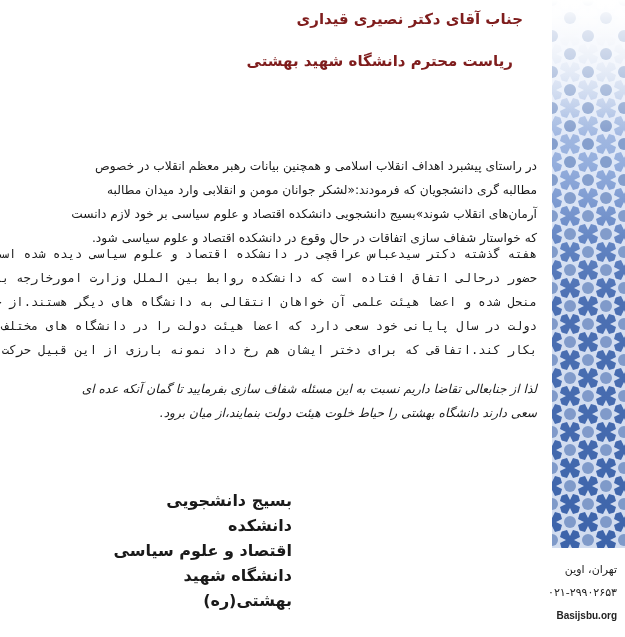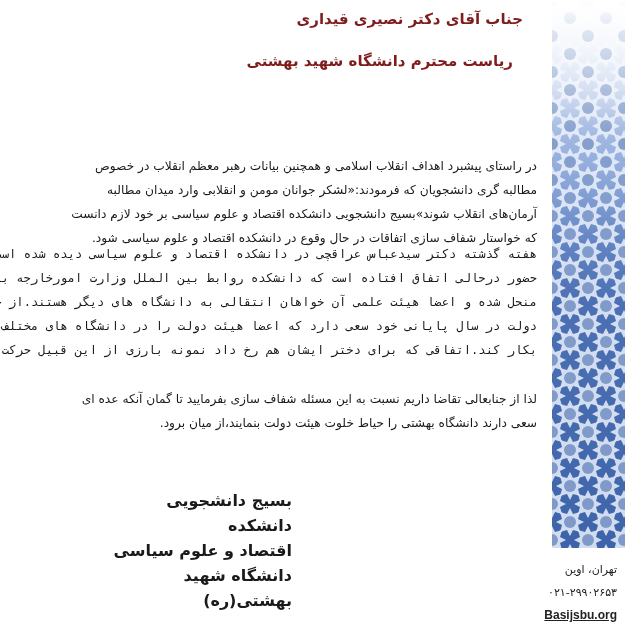--- a/index.html
+++ b/index.html
@@ -15,40 +15,40 @@
     color: #7f1d1d; white-space: nowrap;
   }
   #addr1 { top: 10px; right: 102px; }
   #addr2 { top: 52px; right: 112px; }
   .body-text {
     position: absolute; right: 88px; width: 440px;
     font-size: 12.2px; line-height: 24px; text-align: justify;
   }
   #p1 { top: 134px; margin-top: 20px; }
   #p2 { top: 243px; font-family: Liberation Mono, monospace; }
-  #p3 { top: 387px; }
+  #p3 { top: 377px; font-style: italic; }
   .line { display: block; white-space: nowrap; text-align: right; }
   .signature {
     position: absolute; left: 112px; top: 488px;
     font-weight: bold; font-size: 16px; line-height: 25px; text-align: right;
     width: 180px;
   }
   .pattern {
     position: absolute; left: 552px; top: 0; width: 73px; height: 548px;
     background:
       linear-gradient(to bottom, rgba(255,255,255,1) 0%, rgba(255,255,255,0.85) 4%, rgba(255,255,255,0.25) 22%, rgba(255,255,255,0) 45%),
       linear-gradient(to bottom, #a8bde3 0%, #7f9ed6 30%, #4c70b3 55%, #3d64aa 100%);
     overflow: hidden;
   }
   .pattern svg { position: absolute; inset: 0; width: 100%; height: 100%; }
   .contact {
     position: absolute; right: 8px; top: 558px; text-align: right;
     font-size: 11px; line-height: 23px; color: #222; margin-left: 39px;
   }
-  .contact .site { font-weight: bold; font-family: "Liberation Sans", sans-serif; font-size: 12px; direction: ltr; text-decoration: underline; }
+  .contact .site { font-weight: bold; font-family: "Liberation Sans", sans-serif; font-size: 10px; direction: ltr; }
 </style>
 </head>
 <body>
 
 <div class="letter">
 
   <div class="addressee" id="addr1">جناب آقای دکتر نصیری قیداری</div>
   <div class="addressee" id="addr2">ریاست محترم دانشگاه شهید بهشتی</div>
 
   <div class="body-text" id="p1">

